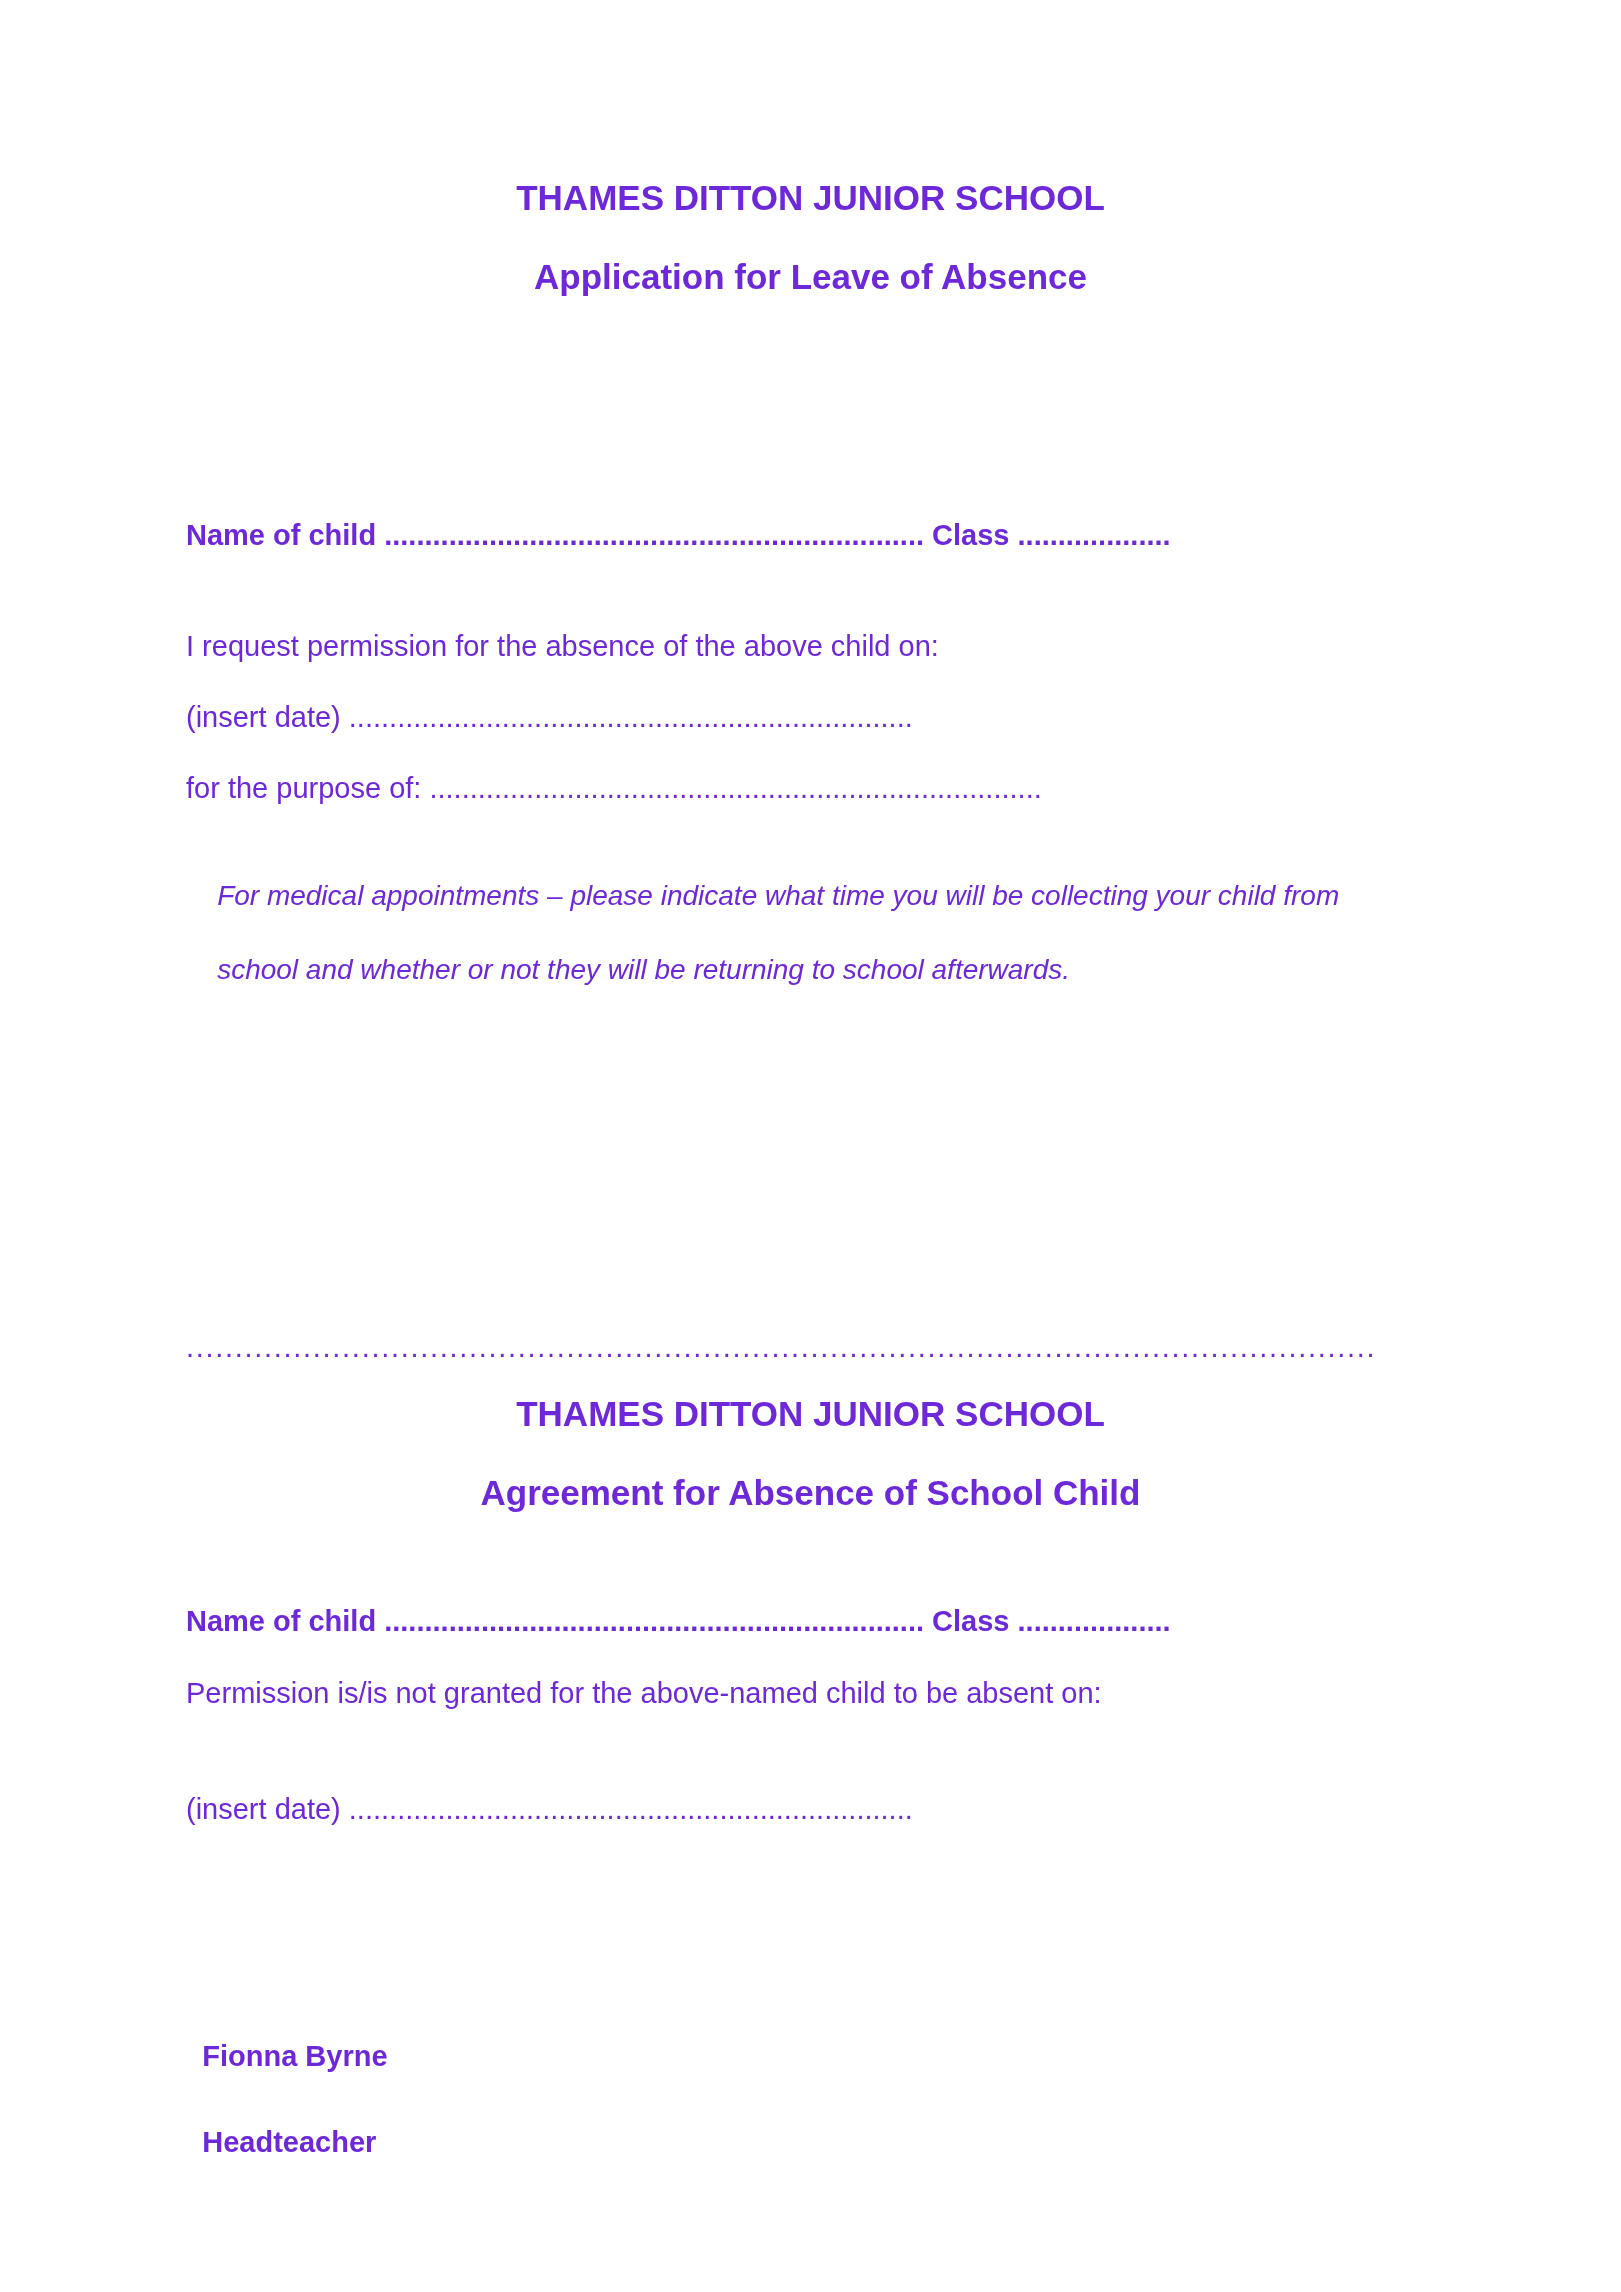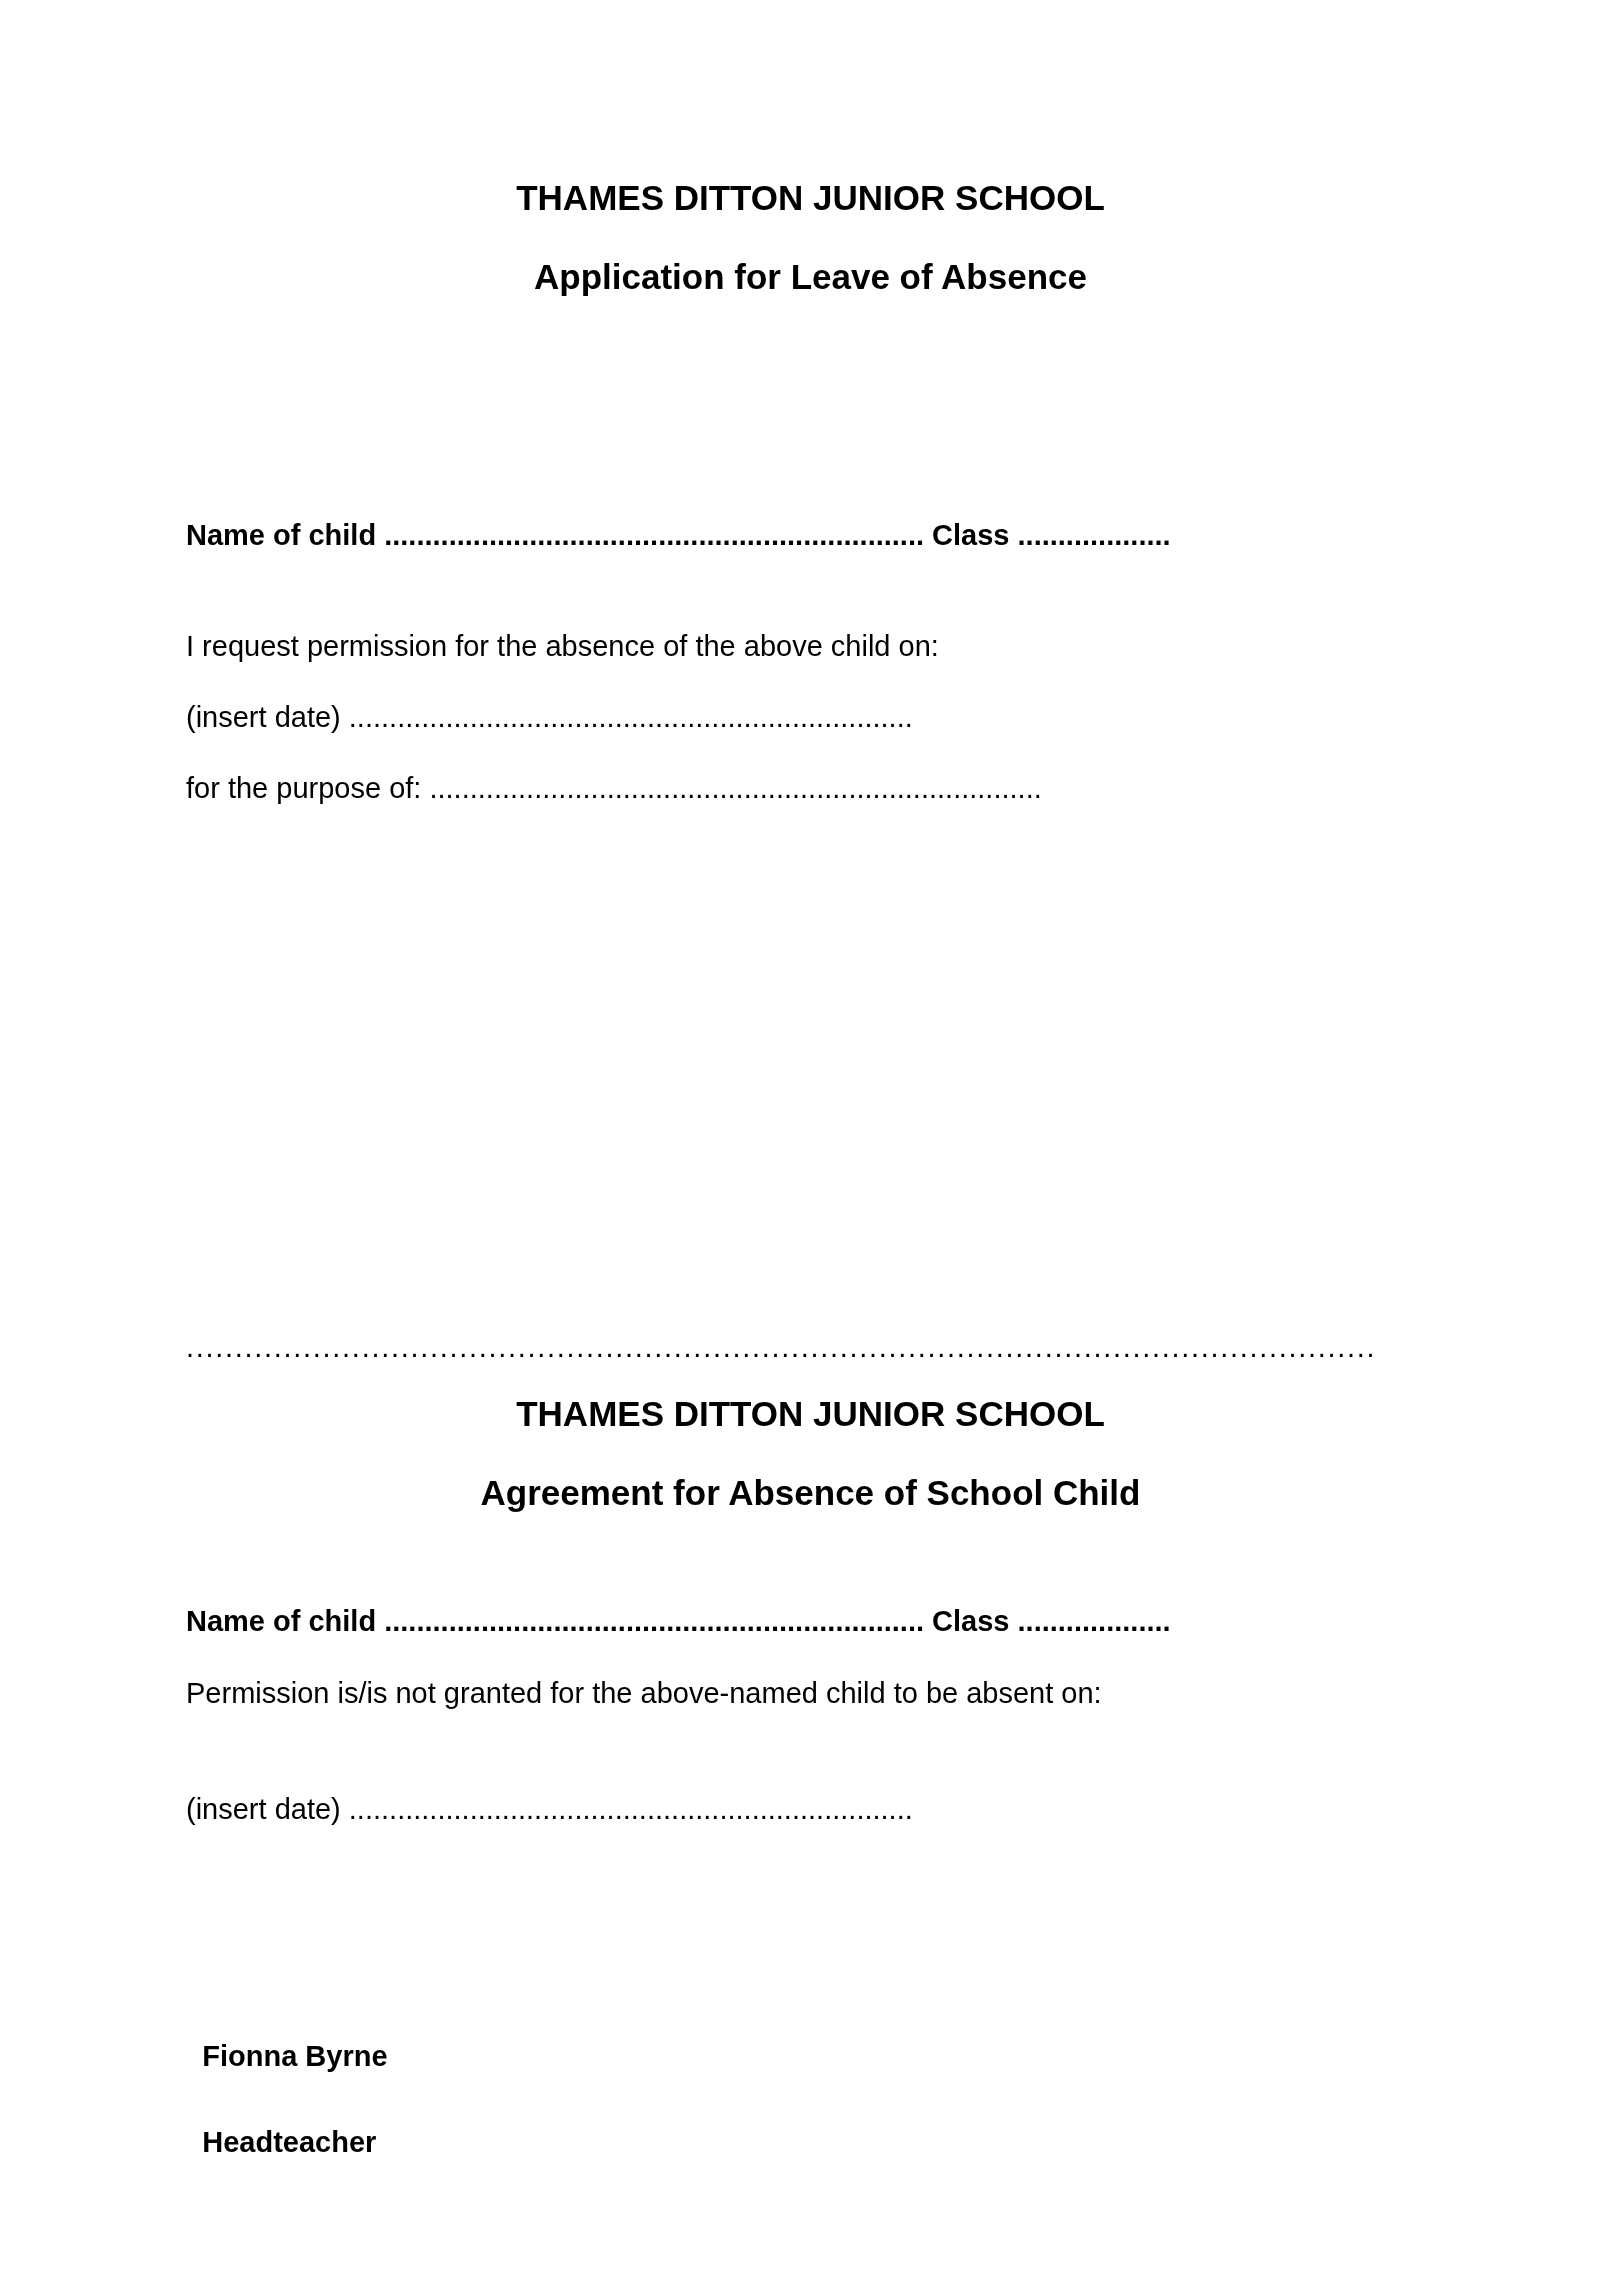--- a/index.html
+++ b/index.html
@@ -1,21 +1,21 @@
 <!DOCTYPE html>
 <html><head>
 <meta charset="utf-8">
 <style>
   html, body { margin: 0; padding: 0; background: #ffffff; }
   .page {
     position: relative;
     width: 1621px;
     height: 2293px;
     background: #ffffff;
-    color: #000000;
+    color: #6d28d9;
     font-family: "Liberation Sans", sans-serif;
     overflow: hidden;
   }
   .line {
     position: absolute;
     white-space: pre;
     font-size: 29px;
     line-height: 1.2;
     left: 186px;
   }
@@ -64,20 +64,24 @@
 
 
   <div class="line bold" style="top:518px">Name of child ................................................................... Class ...................</div>
 
   <div class="line" style="top:629px">I request permission for the absence of the above child on:</div>
 
   <div class="line" style="top:700px">(insert date) ......................................................................</div>
 
   <div class="line" style="top:771px">for the purpose of: ............................................................................</div>
 
+  <div class="line italic" style="top:840px">
+    <span>For medical appointments – please indicate what time you will be collecting your child from</span><br>
+    <span>school and whether or not they will be returning to school afterwards.</span>
+  </div>
 
 
 
 
 
   <div class="line separator spaced-dots" style="top:1330px">..........................................................................................................................</div>
 
   <div class="line centered heading" style="top:1393px">THAMES DITTON JUNIOR SCHOOL</div>
 
   <div class="line centered heading" style="top:1472px">Agreement for Absence of School Child</div>

